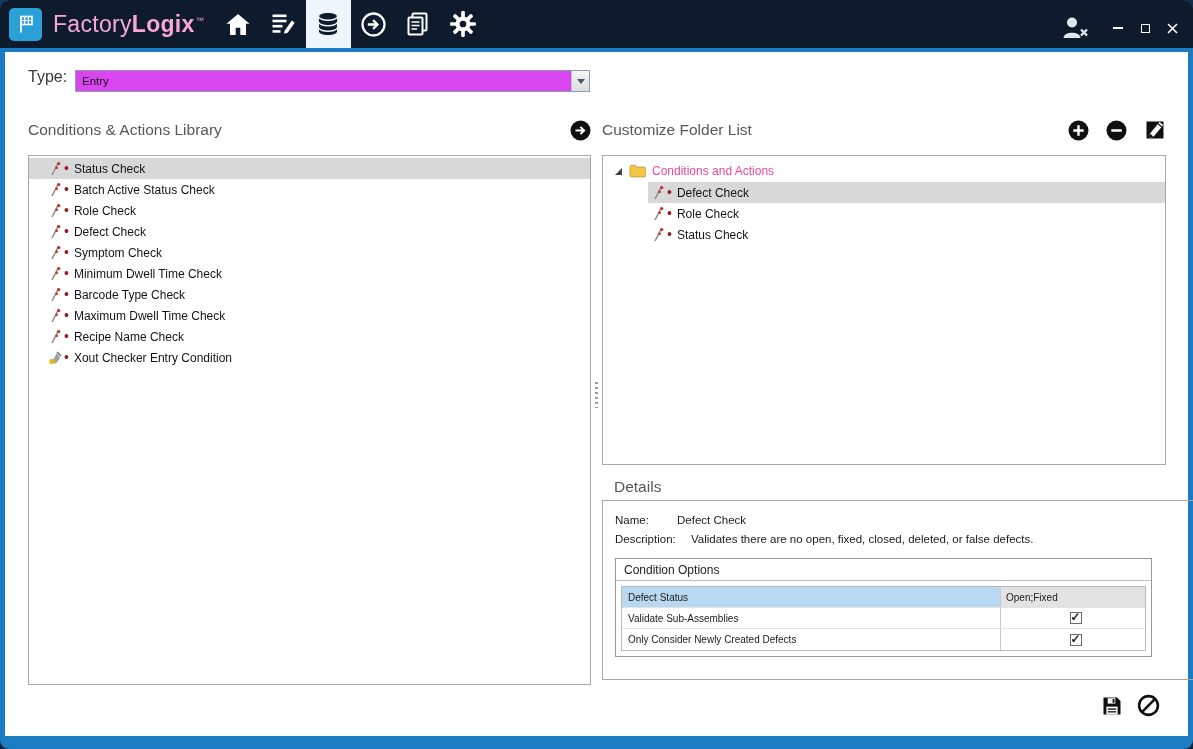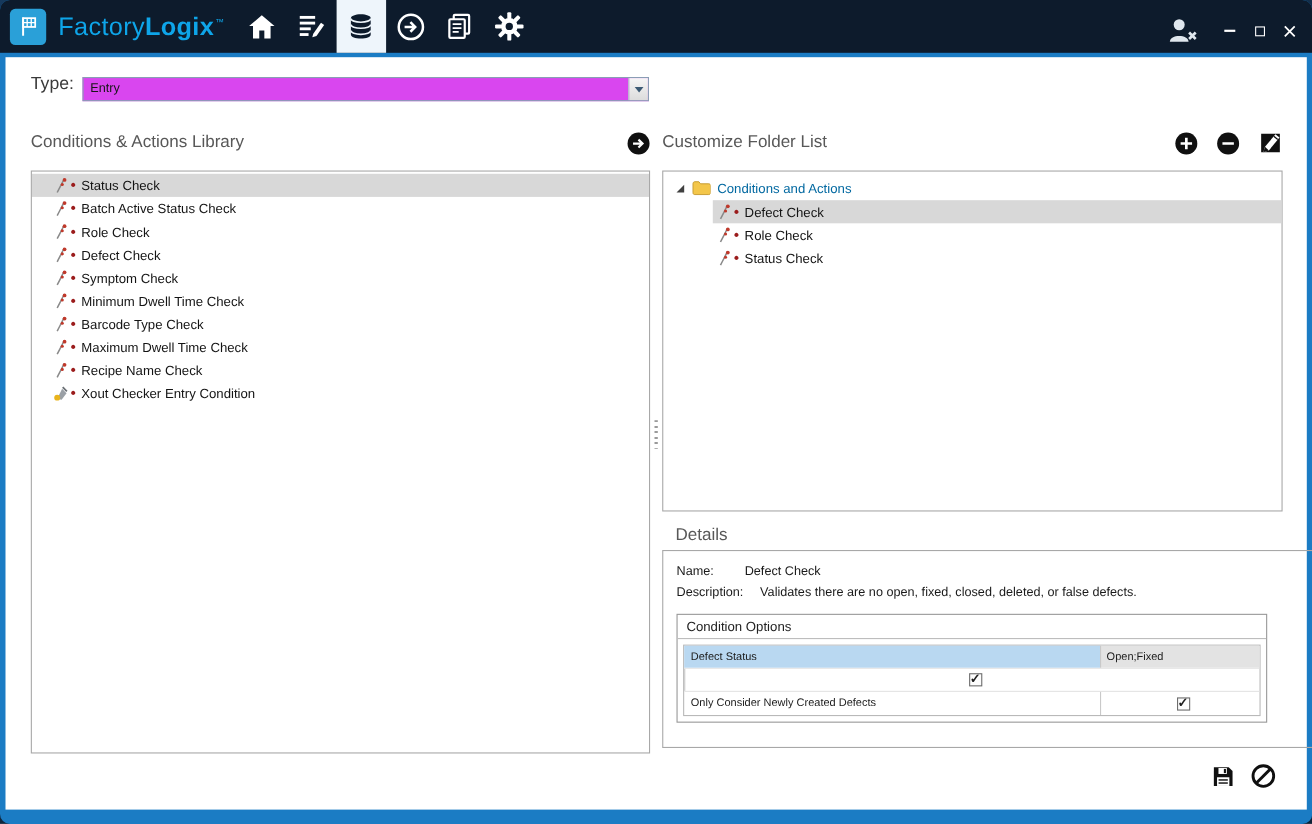--- a/index.html
+++ b/index.html
@@ -7,21 +7,21 @@
   .desktop { position:absolute; inset:0;
     background:
       linear-gradient(115deg, rgba(70,125,175,0) 0 54%, rgba(70,125,175,.55) 54% 74%, rgba(70,125,175,0) 74%),
       linear-gradient(160deg, #16395c 0%, #0e2236 80%);
   }
   .window { position:absolute; inset:0; border-radius:9px; overflow:hidden; background:#1b7cc4; }
 
   
   .titlebar { height:48px; background:#0d1b2c; display:flex; align-items:center; }
   .logo-tile { width:33px; height:33px; margin-left:9px; background:#2aa0d8; border-radius:5px; display:grid; place-items:center; flex:none; }
-  .app-name { margin-left:11px; color:#0ea5e9; font-size:23px; white-space:nowrap; }
+  .app-name { margin-left:11px; color:#f9a8d4; font-size:23px; white-space:nowrap; }
   .app-name .f { font-weight:400; letter-spacing:.3px; }
   .app-name .l { font-weight:700; letter-spacing:.3px; }
   .app-name .tm { font-size:8px; position:relative; top:-9px; margin-left:1px; }
   .nav { display:flex; margin-left:12px; height:48px; }
   .nav-item { width:45px; height:48px; display:grid; place-items:center; color:#fff; cursor:pointer; }
   .nav-item.active { background:#eef5fb; color:#0d1b2c; }
   .tb-right { margin-left:auto; display:flex; align-items:center; padding-right:15px; }
   .user-btn { display:grid; place-items:center; cursor:pointer; margin-right:22px; margin-top:6px; }
   .win-controls { display:flex; align-items:center; gap:15px; margin-top:8px; }
   .wc { display:grid; place-items:center; width:12px; height:12px; cursor:pointer; }
@@ -45,21 +45,21 @@
   .icon-btn { display:grid; place-items:center; cursor:pointer; }
 
   .listbox { position:absolute; left:23px; top:103px; width:563px; height:530px; border:1px solid #a8a8a8; padding-top:2px; overflow:hidden; }
   .lib-row { height:21px; display:flex; align-items:center; padding-left:19px; font-size:12px; color:#141414; cursor:pointer; }
   .lib-row.selected { background:#d8d8d8; }
   .cond-icon { width:14px; display:grid; place-items:center; margin-right:2px; flex:none; }
   .bullet { margin-right:5px; flex:none; }
   .bullet::before { content:"•"; color:#9b1c1c; font-size:14px; line-height:10px; }
 
   .treebox { position:absolute; left:597px; top:103px; width:564px; height:310px; border:1px solid #a8a8a8; padding-top:4px; overflow:hidden; }
-  .tree-root { height:22px; display:flex; align-items:center; padding-left:12px; font-size:12px; color:#0369a1; cursor:pointer; }
+  .tree-root { height:22px; display:flex; align-items:center; padding-left:12px; font-size:12px; color:#ec4899; cursor:pointer; }
   .expander { width:0; height:0; border-left:7px solid transparent; border-bottom:7px solid #404040; margin-right:7px; flex:none; }
   .folder-icon { margin-right:6px; display:grid; place-items:center; flex:none; }
   .tree-row { height:21px; margin-left:45px; display:flex; align-items:center; padding-left:3px; font-size:12px; color:#141414; cursor:pointer; }
   .tree-row.selected { background:#d8d8d8; }
 
   .splitter { position:absolute; left:590px; top:330px; width:3px; height:26px; cursor:col-resize;
     background:repeating-linear-gradient(to bottom,#9a9a9a 0 2px,transparent 2px 5px); }
 
   .details-title { position:absolute; left:609px; top:426px; }
   .detailsbox { position:absolute; left:597px; top:448px; width:672px; height:180px; border:1px solid #a8a8a8; font-size:11.5px; color:#1a1a1a; }
@@ -429,20 +429,21 @@
 
                 <div class="g-row selected">
                   <div class="c-name">Defect Status</div>
                   <div class="c-val">
                     <span>Open;Fixed</span>
 
                   </div>
                 </div>
 
                 <div class="g-row">
+                  <div class="c-name">Validate Sub-Assemblies</div>
                   <div class="c-val">
                     <span></span>
                     <span class="cb checked"></span>
                   </div>
                 </div>
 
                 <div class="g-row">
                   <div class="c-name">Only Consider Newly Created Defects</div>
                   <div class="c-val">
                     <span></span>

